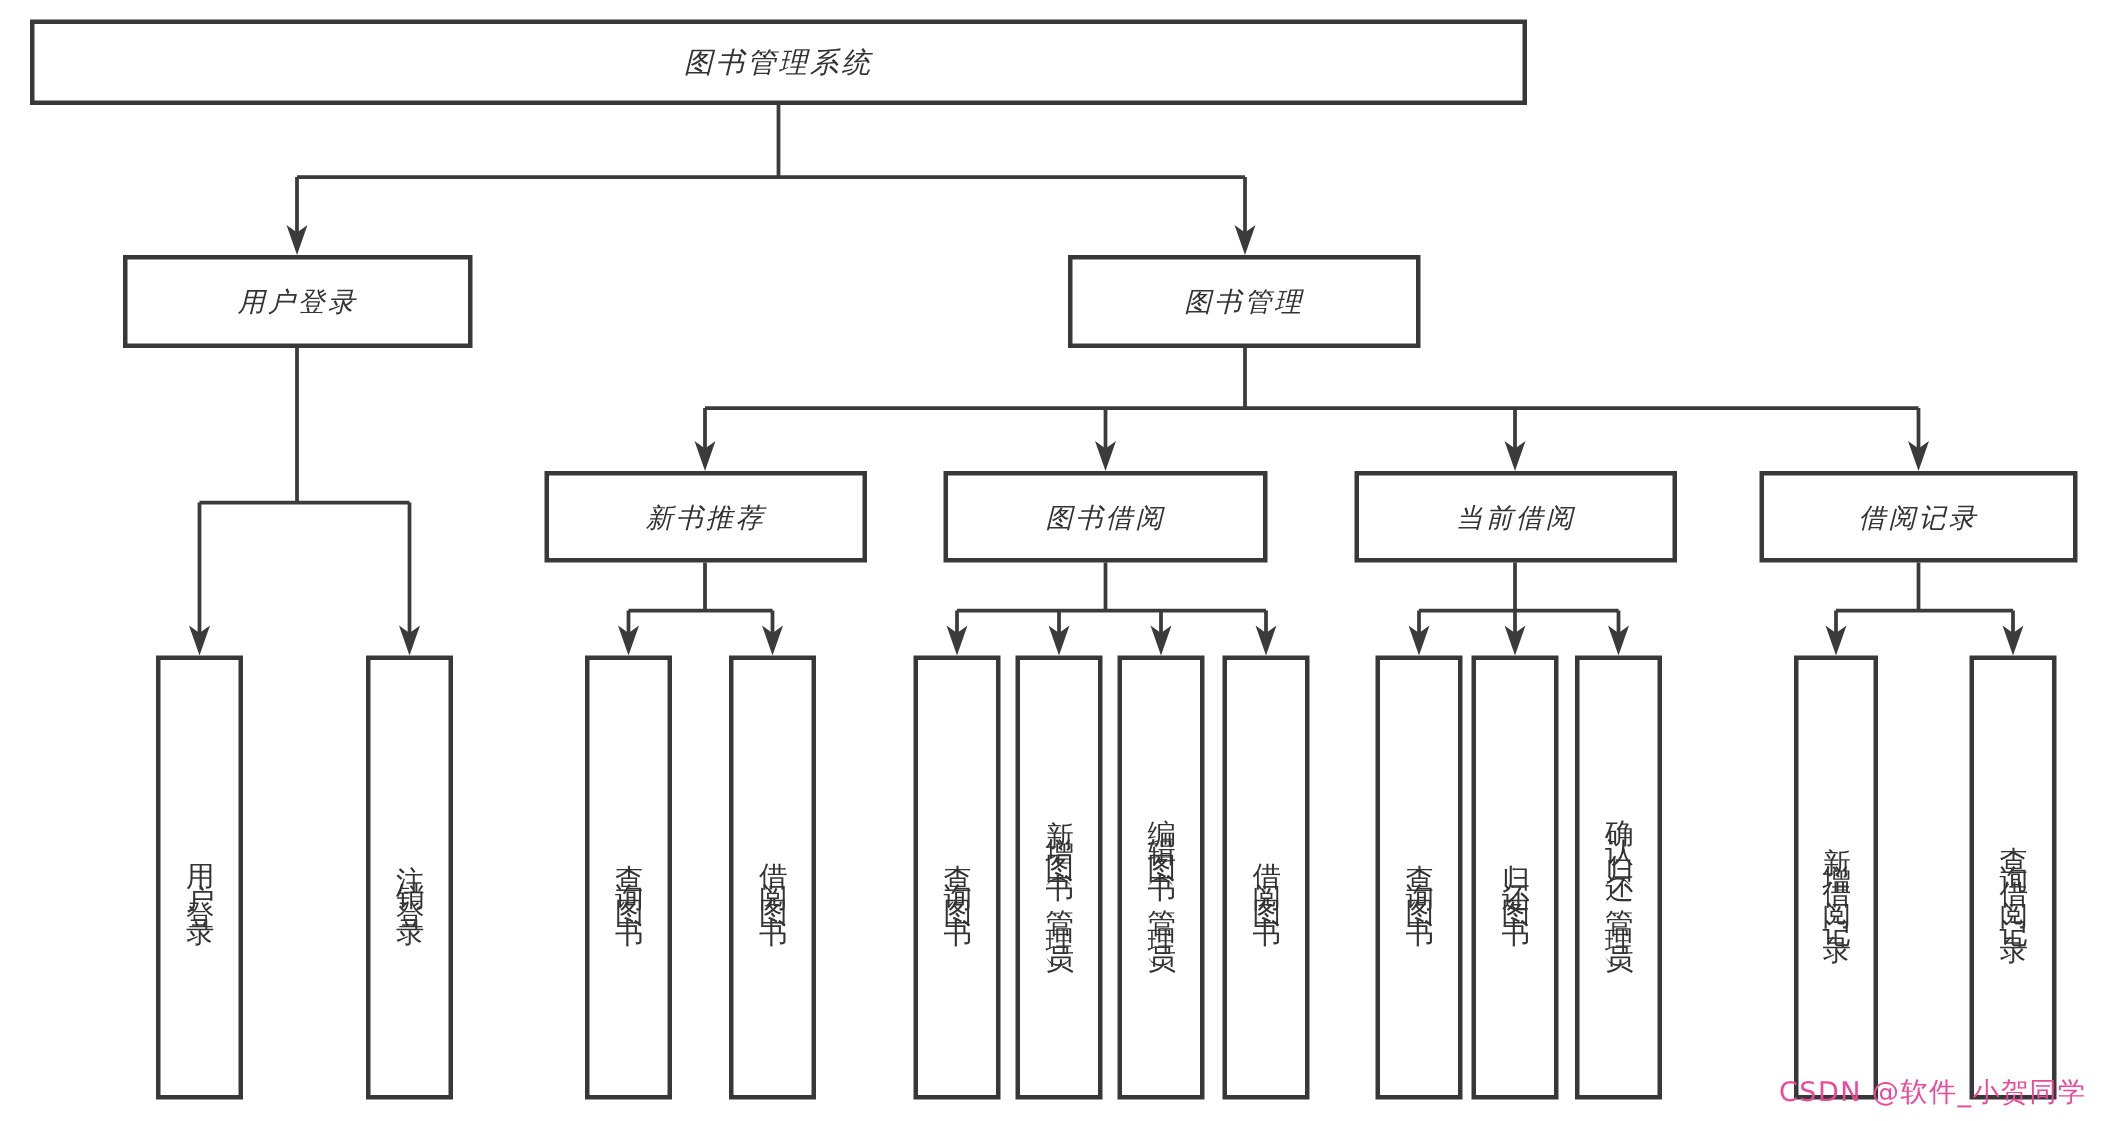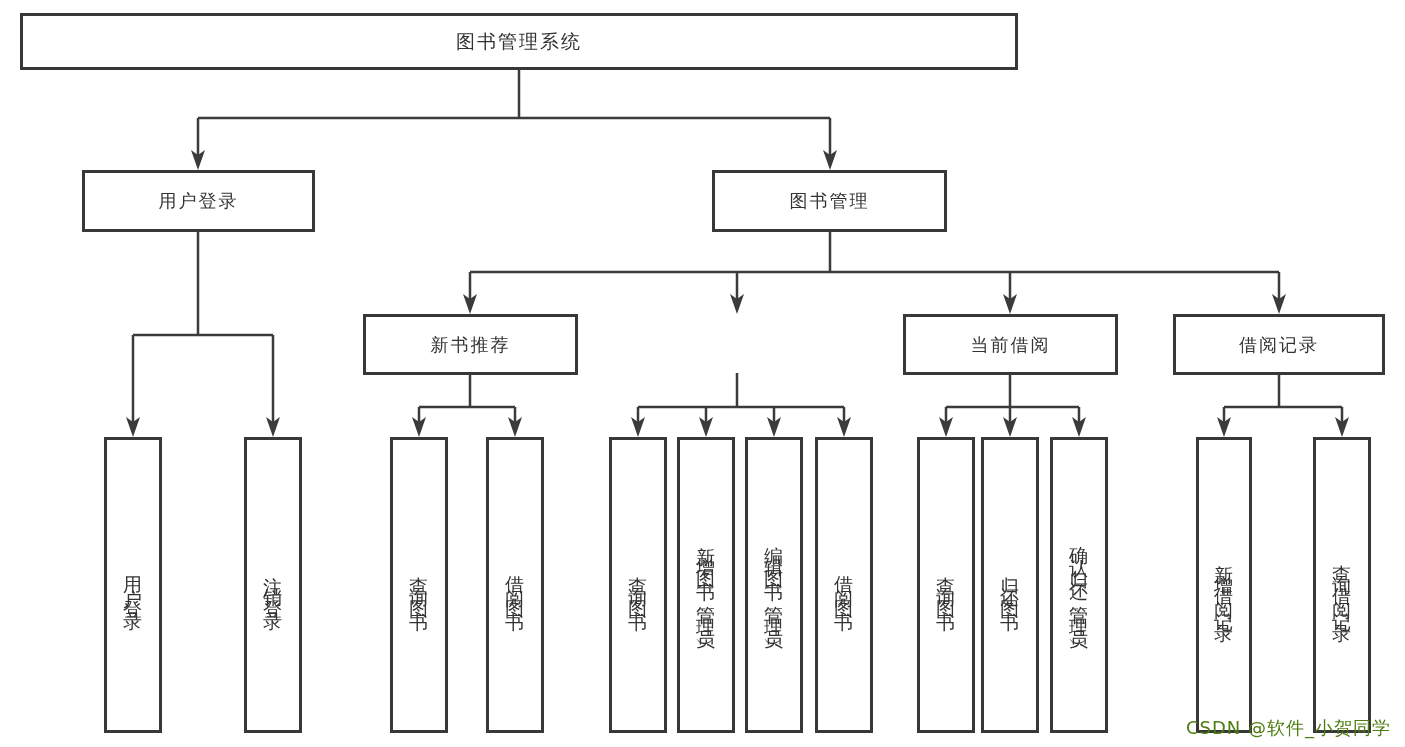--- a/index.html
+++ b/index.html
@@ -28,20 +28,21 @@
     box-sizing: border-box;
     display: flex;
     align-items: center;
     justify-content: center;
     color: #333333;
   }
   .hnode {
     font-size: 18px;
     letter-spacing: 2px;
     white-space: nowrap;
+    font-style: italic;
   }
   .root-node {
     left: 20px; top: 13px; width: 998px; height: 57px;
     font-size: 19px;
   }
   .lvl2 { top: 170px; height: 62px; }
   .lvl3 { top: 314px; height: 61px; }
   .leaf {
     top: 437px; height: 296px; width: 58px;
   }
@@ -53,21 +54,21 @@
     line-height: 1;
     white-space: nowrap;
     color: #333333;
   }
   .watermark {
     position: absolute;
     left: 1186px;
     top: 716px;
     font-size: 18px;
     letter-spacing: 1px;
-    color: #4d7c0f;
+    color: #ec4899;
     white-space: nowrap;
   }
 </style>
 </head>
 <body>
 
 <div id="canvas">
 
   <svg id="connectors" width="1405" height="747" viewBox="0 0 1405 747">
     <g stroke="#3b3b3b" stroke-width="2.5" fill="none">
@@ -108,20 +109,23 @@
 
   <div class="node hnode lvl2" style="left:82px; width:233px;">
     <span>用户登录</span>
   </div>
   <div class="node hnode lvl3" style="left:363px; width:215px;">
     <span>新书推荐</span>
   </div>
 
   <div class="node hnode lvl2" style="left:712px; width:235px;">
     <span>图书管理</span>
+  </div>
+  <div class="node hnode lvl3" style="left:629px; width:216px;">
+    <span>图书借阅</span>
   </div>
   <div class="node hnode lvl3" style="left:903px; width:215px;align-items:center;">
     <span>当前借阅</span>
   </div>
   <div class="node hnode lvl3" style="left:1173px; width:212px;text-align:right;">
     <span>借阅记录</span>
   </div>
 
   <div class="node leaf" style="left:104px;">
     <span class="vtext">用户登录</span>

